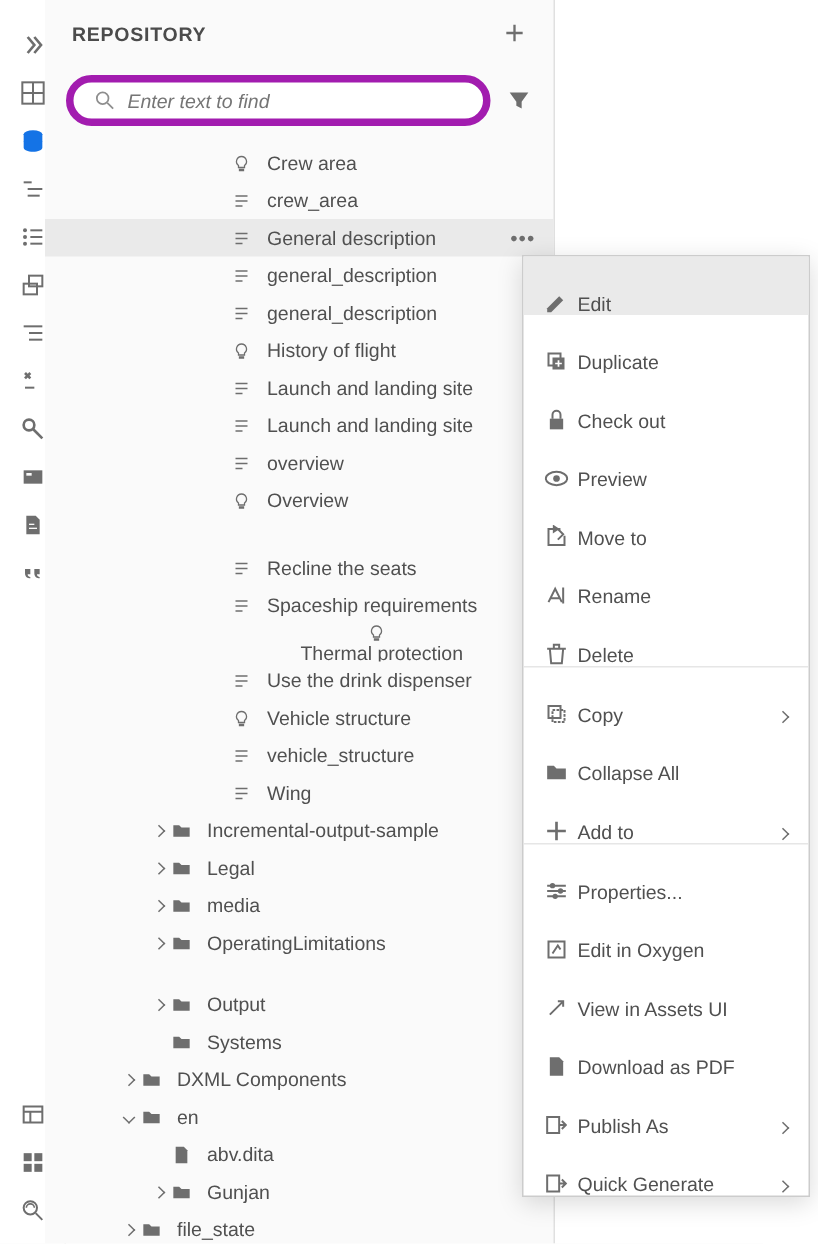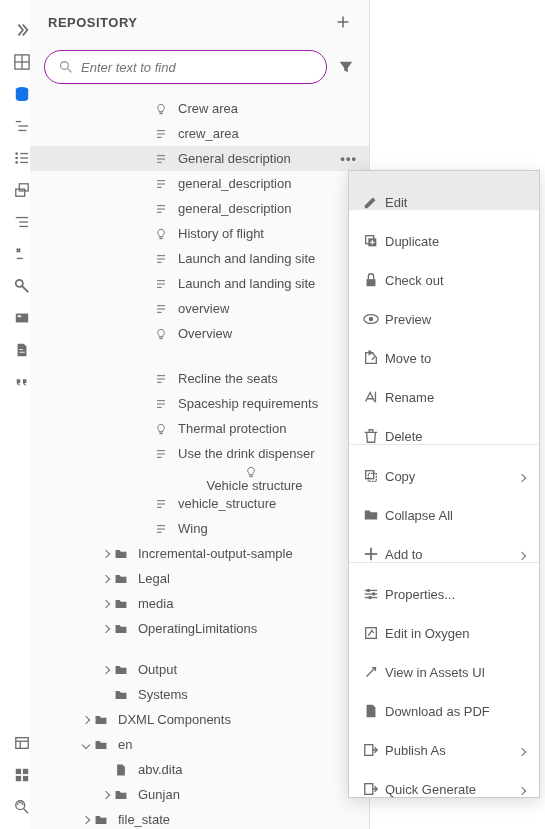--- a/index.html
+++ b/index.html
@@ -7,21 +7,21 @@
 .left-rail { position: absolute; left: 0; top: 0; width: 44px; height: 829px; border-right: 1px solid #e0e0e0; background: #fff; display: flex; flex-direction: column; }
 .rail-group-top { display: flex; flex-direction: column; gap: 12px; padding-top: 20px; align-items: center; }
 .rail-group-bottom { display: flex; flex-direction: column; gap: 12px; align-items: center; margin-top: auto; padding-bottom: 12px; }
 .rail-icon { width: 20px; height: 20px; color: #6e6e6e; display: flex; align-items: center; justify-content: center; cursor: pointer; }
 .rail-icon.active { color: #1473e6; }
 .panel { position: absolute; left: 30px; top: 0; width: 340px; height: 829px; background: #fafafa; border-right: 1px solid #e0e0e0; display: flex; flex-direction: column; }
 .panel-header { display: flex; align-items: center; justify-content: space-between; padding: 12px 16px 4px 18px; }
 .panel-title { font-size: 13px; font-weight: 700; letter-spacing: 0.5px; color: #4b4b4b; }
 .plus-btn { width: 20px; height: 20px; color: #6e6e6e; cursor: pointer; display:flex; align-items:center; justify-content:center; }
 .search-row { display: flex; align-items: center; padding: 14px 14px 10px 14px; gap: 10px; }
-.search-box { flex: 1; height: 34px; border: 1px solid #a21caf; border-radius: 17px; display: flex; align-items: center; padding: 0 14px; background: #fff; }
+.search-box { flex: 1; height: 34px; border: 5px solid #a21caf; border-radius: 17px; display: flex; align-items: center; padding: 0 14px; background: #fff; }
 .search-box input { border: none; outline: none; flex: 1; font-size: 13px; font-style: italic; color: #8e8e8e; background: transparent; }
 .filter-icon { width: 18px; height: 18px; color: #6e6e6e; cursor: pointer; display:flex; align-items:center; justify-content:center;}
 .tree { flex: 1; overflow-y: auto; padding-top: 2px; padding-bottom: 10px;}
 .tree-row { display: flex; align-items: center; height: 25px; font-size: 13px; color: #505050; cursor: pointer; position: relative; }
 .tree-row.selected { background: #eaeaea; }
 .tree-row .chevron { width: 12px; display: inline-flex; justify-content: center; color: #6e6e6e; }
 .tree-row .row-icon { width: 18px; display: inline-flex; justify-content: center; color: #6e6e6e; margin-right: 8px; }
 .tree-row .label { flex: 1; white-space: nowrap; overflow: hidden; text-overflow: ellipsis; }
 .tree-row .more { display: none; padding-right: 12px; color: #6e6e6e; font-weight: 700; letter-spacing: 1px; }
 .tree-row.selected .more { display: inline; }
@@ -293,41 +293,41 @@
         <span class="chevron"></span>
         <span class="row-icon">
           <svg width="12" height="12" viewBox="0 0 18 18">
             <line x1="3" y1="4" x2="15" y2="4" stroke="currentColor" stroke-width="1.5"></line>
             <line x1="3" y1="9" x2="15" y2="9" stroke="currentColor" stroke-width="1.5"></line>
             <line x1="3" y1="14" x2="10" y2="14" stroke="currentColor" stroke-width="1.5"></line>
           </svg>
         </span>
         <span class="label">Spaceship requirements</span>
       </div>
-      <div class="tree-row" style="padding-left: 110px;">
+      <div class="tree-row" style="padding-left: 110px; flex-direction: column;">
         <span class="chevron"></span>
         <span class="row-icon">
           <svg width="12" height="12" viewBox="0 0 18 18">
             <path d="M9 2a5 5 0 0 0-3 9v2h6v-2a5 5 0 0 0-3-9zM7 15h4v1H7z" fill="none" stroke="currentColor" stroke-width="1.3"></path>
           </svg>
         </span>
         <span class="label">Thermal protection</span>
       </div>
       <div class="tree-row" style="padding-left: 110px;">
         <span class="chevron"></span>
         <span class="row-icon">
           <svg width="12" height="12" viewBox="0 0 18 18">
             <line x1="3" y1="4" x2="15" y2="4" stroke="currentColor" stroke-width="1.5"></line>
             <line x1="3" y1="9" x2="15" y2="9" stroke="currentColor" stroke-width="1.5"></line>
             <line x1="3" y1="14" x2="10" y2="14" stroke="currentColor" stroke-width="1.5"></line>
           </svg>
         </span>
         <span class="label">Use the drink dispenser</span>
       </div>
-      <div class="tree-row" style="padding-left: 110px; flex-direction: column;">
+      <div class="tree-row" style="padding-left: 110px;">
         <span class="chevron"></span>
         <span class="row-icon">
           <svg width="12" height="12" viewBox="0 0 18 18">
             <path d="M9 2a5 5 0 0 0-3 9v2h6v-2a5 5 0 0 0-3-9zM7 15h4v1H7z" fill="none" stroke="currentColor" stroke-width="1.3"></path>
           </svg>
         </span>
         <span class="label">Vehicle structure</span>
       </div>
       <div class="tree-row" style="padding-left: 110px;">
         <span class="chevron"></span>

